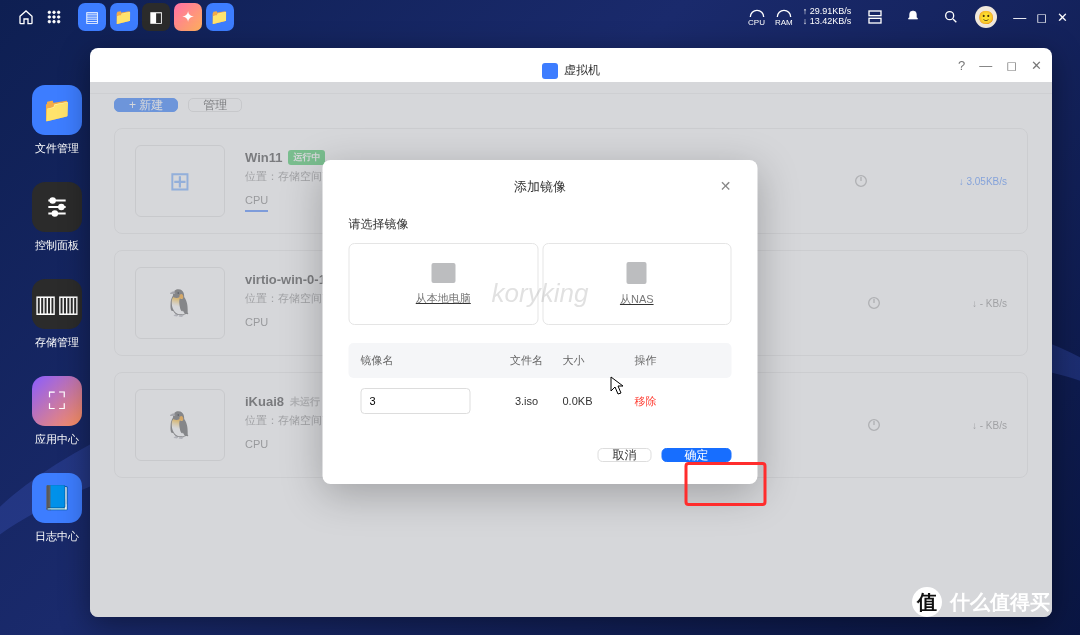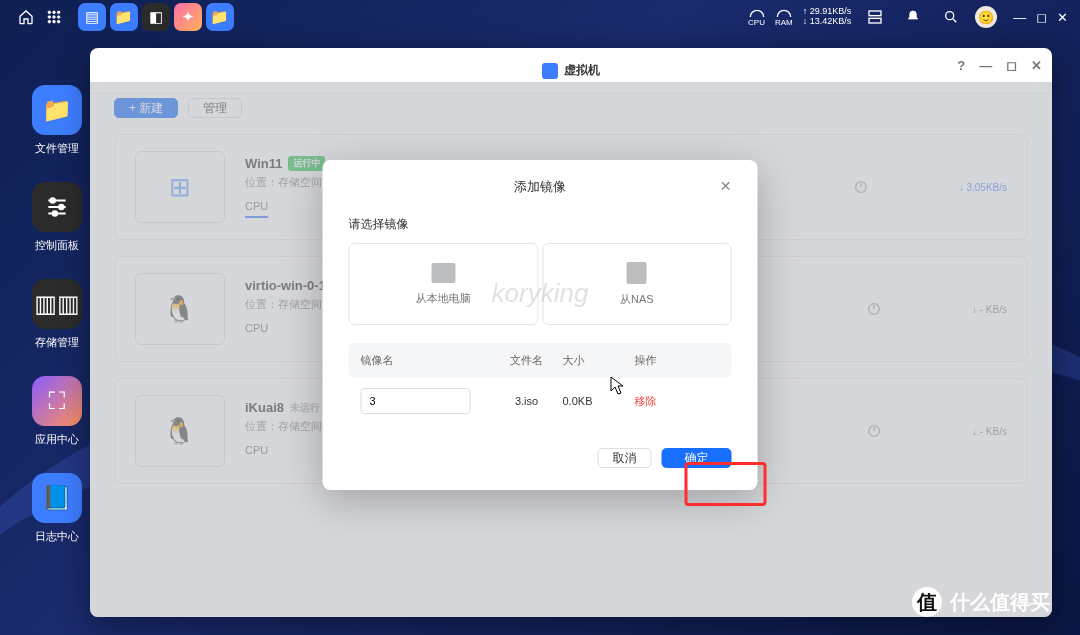--- a/index.html
+++ b/index.html
@@ -25,45 +25,45 @@
     
     .leftdock { position:absolute; left:32px; top:85px; display:flex; flex-direction:column; gap:26px; align-items:center; }
     .ld-item { display:flex; flex-direction:column; align-items:center; gap:6px; color:#fff; font-size:11px; }
     .ld-ic { width:50px; height:50px; border-radius:13px; display:flex; align-items:center; justify-content:center; font-size:24px; color:#fff; }
     .ld-blue { background:#3d7dff; }
     .ld-dark { background:#2b2b2b; }
     .ld-prpl { background:linear-gradient(135deg,#8a5cff,#ff915c); }
 
     
     .window { position:absolute; left:90px; top:48px; right:28px; bottom:18px; background:#fff; border-radius:8px; box-shadow:0 6px 30px rgba(0,0,0,0.4); overflow:hidden; }
-    .win-title { height:46px; display:flex; align-items:center; justify-content:center; position:relative; font-size:12px; border-bottom:1px solid #eee;font-weight:bold; }
+    .win-title { height:46px; display:flex; align-items:center; justify-content:center; position:relative; font-size:12px; border-bottom:1px solid #eee; }
     .wt-ic { width:16px; height:16px; background:#3d7dff; border-radius:3px; margin-right:6px; }
     .win-ctrls { position:absolute; right:10px; top:0; height:34px; display:flex; align-items:center; gap:14px; font-size:13px; color:#777; }
     .scrim { position:absolute; inset:34px 0 0 0; background:rgba(180,183,187,0.55); }
     .win-body { position:absolute; inset:34px 0 0 0; padding:16px 24px; }
     .toolbar { display:flex; gap:10px; margin-bottom:16px; }
-    .btn { height:20px; padding:0 14px; border-radius:5px; font-size:12px; display:flex; align-items:center; border:1px solid #ddd; background:#fff; }
+    .btn { height:14px; padding:0 14px; border-radius:5px; font-size:12px; display:flex; align-items:center; border:1px solid #ddd; background:#fff; }
     .btn.primary { background:#176eff; border-color:#176eff; color:#fff; }
     .card { border:1px solid #e9e9e9; border-radius:8px; margin-bottom:16px; padding:16px 20px; display:flex; align-items:center; gap:20px; }
     .thumb { width:90px; height:72px; border:1px solid #e0e0e0; border-radius:6px; display:flex; align-items:center; justify-content:center; font-size:26px; color:#6aa7ff; }
     .vm-meta { flex:0 0 260px; }
     .vm-name { font-size:13px; font-weight:600; display:flex; align-items:center; gap:6px; }
     .tag-run { background:#34c759; color:#fff; font-size:9px; padding:1px 5px; border-radius:3px; }
     .tag-off { color:#aaa; font-size:10px; }
     .vm-loc { font-size:11px; color:#888; margin-top:4px; }
     .vm-cpu { font-size:11px; color:#777; border-bottom:2px solid #3d7dff; display:inline-block; margin-top:10px; padding-bottom:4px; }
     .vm-right { margin-left:auto; display:flex; align-items:center; gap:90px; color:#888; font-size:10px; }
     .vm-right svg { width:16px; height:16px; stroke:#aaa; fill:none; }
 
     
     .modal { position:absolute; left:50%; top:160px; transform:translateX(-50%); width:435px; background:#fff; border-radius:8px; box-shadow:0 10px 40px rgba(0,0,0,0.25); padding:18px 26px 22px; z-index:30; }
     .m-title { text-align:center; font-size:13px; position:relative; margin-bottom:20px; }
     .m-close { position:absolute; right:0; top:0; color:#888; font-size:14px; }
     .m-sec { font-size:12px; margin-bottom:10px; }
-    .src-row { display:flex; gap:4px; margin-bottom:18px; }
+    .src-row { display:flex; gap:4px; margin-bottom:18px;text-decoration:underline; }
     .src { flex:1; height:82px; border:1px solid #e5e5e5; border-radius:6px; display:flex; flex-direction:column; align-items:center; justify-content:center; gap:8px; color:#777; font-size:11px; }
     .src-ic { width:24px; height:20px; background:#bcbdbf; border-radius:2px; }
     .tbl-head { display:flex; background:#f5f6f8; border-radius:5px; padding:10px 12px; font-size:11px; color:#666; margin-top:8px; }
     .tbl-row { display:flex; align-items:center; padding:10px 12px; font-size:11px; }
     .c1 { flex:0 0 130px; }
     .c2 { flex:0 0 72px;text-align:center; }
     .c3 { flex:0 0 72px; }
     .c4 { flex:0 0 60px; }
     .name-inp { width:110px; height:26px; border:1px solid #ddd; border-radius:4px; padding:0 8px; font-size:11px; }
     .remove { color:#ff3b30; }

